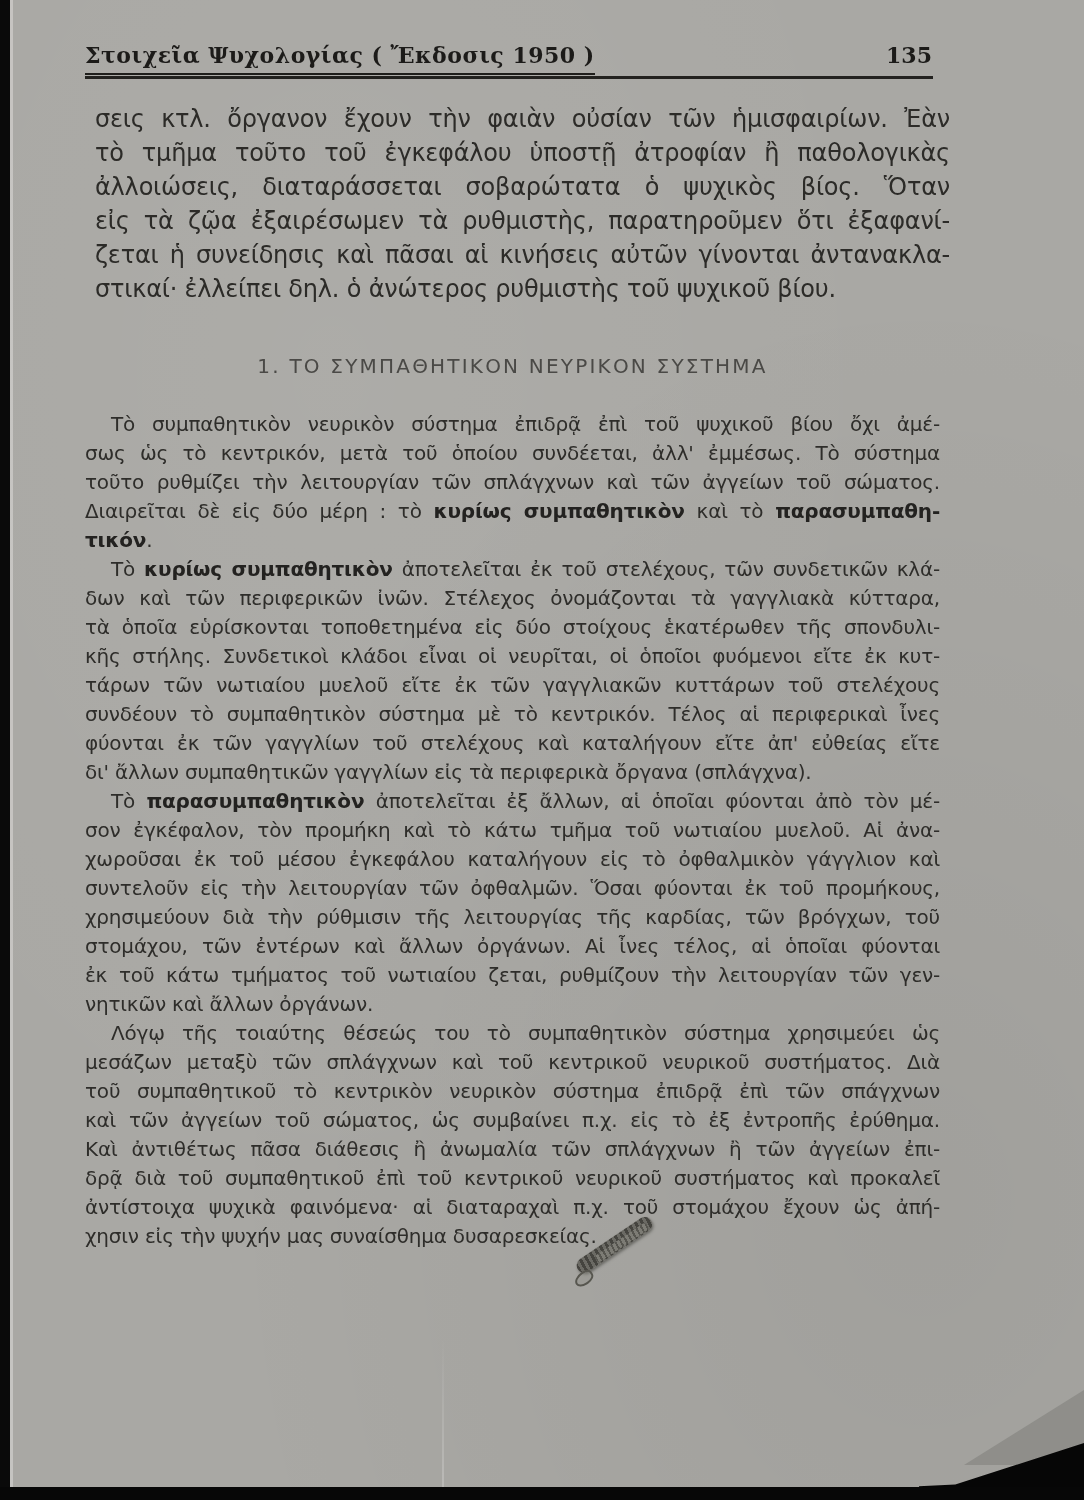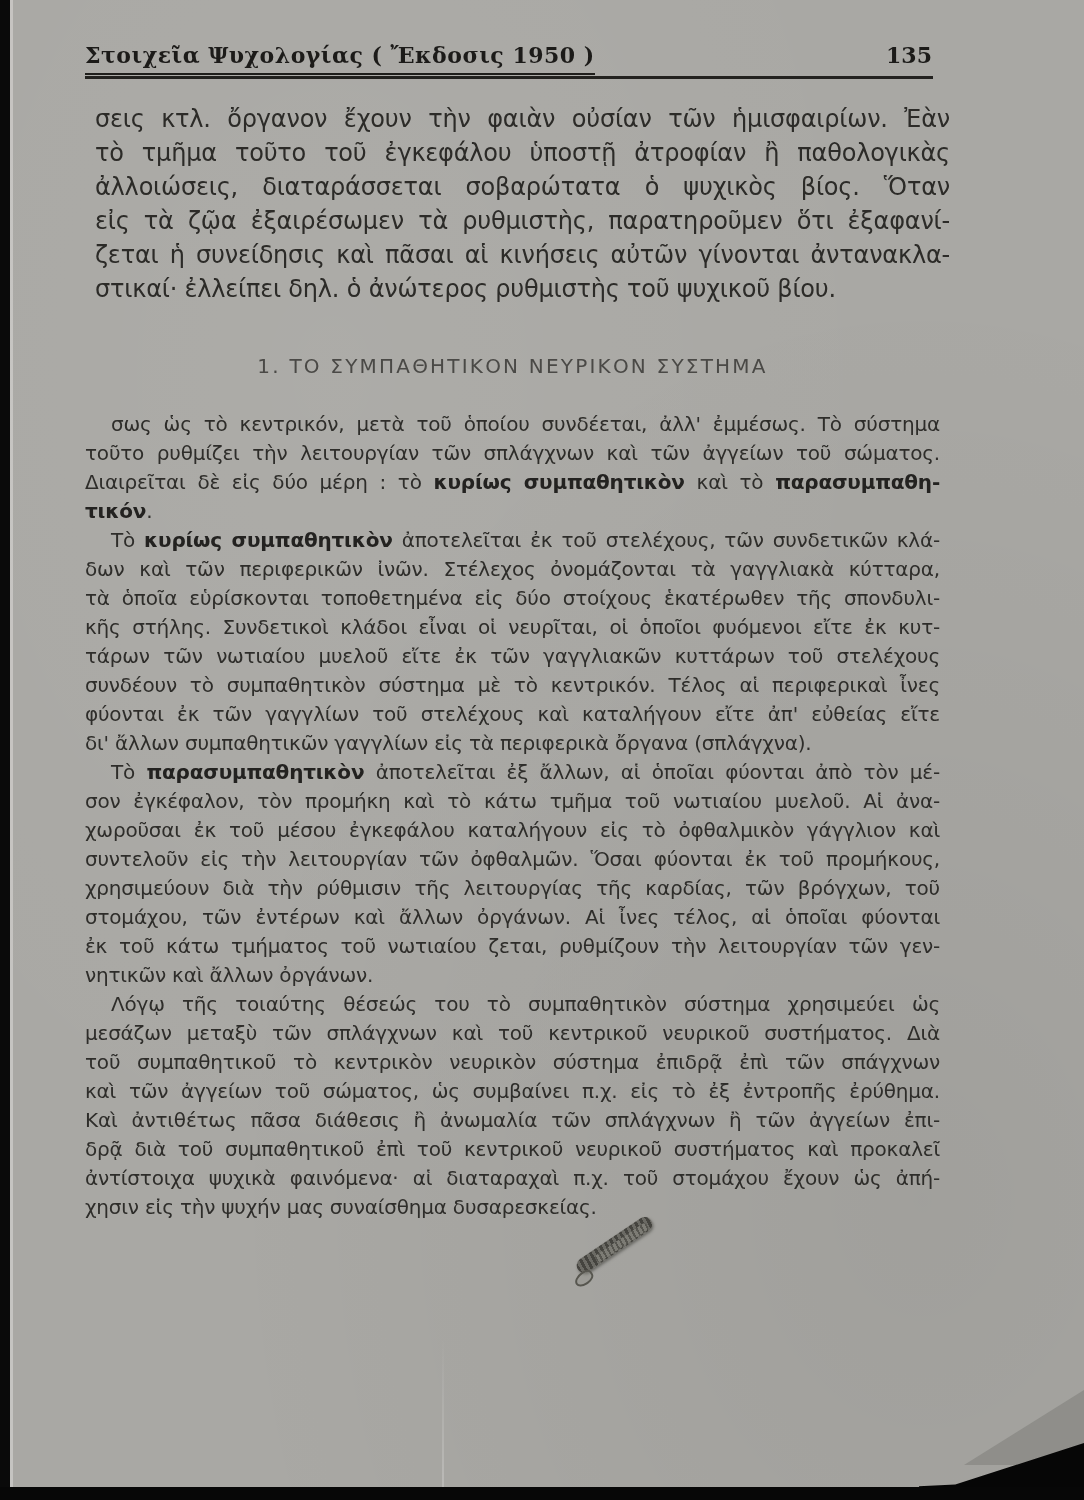--- a/index.html
+++ b/index.html
@@ -114,20 +114,21 @@
         <div class="line"><span>ἀλλοιώσεις, διαταράσσεται σοβαρώτατα ὁ ψυχικὸς βίος. Ὅταν</span></div>
         <div class="line"><span>εἰς τὰ ζῷα ἐξαιρέσωμεν τὰ ρυθμιστὴς, παρατηροῦμεν ὅτι ἐξαφανί-</span></div>
         <div class="line"><span>ζεται ἡ συνείδησις καὶ πᾶσαι αἱ κινήσεις αὐτῶν γίνονται ἀντανακλα-</span></div>
         <div class="line"><span>στικαί· ἐλλείπει δηλ. ὁ ἀνώτερος ρυθμιστὴς τοῦ ψυχικοῦ βίου.</span></div>
       </div>
 
     <div class="heading">1. ΤΟ ΣΥΜΠΑΘΗΤΙΚΟΝ ΝΕΥΡΙΚΟΝ ΣΥΣΤΗΜΑ</div>
 
     <div class="body-block">
       <div class="para">
+          <div class="line"><span>Τὸ συμπαθητικὸν νευρικὸν σύστημα ἐπιδρᾷ ἐπὶ τοῦ ψυχικοῦ βίου ὄχι ἀμέ-</span></div>
           <div class="line"><span>σως ὡς τὸ κεντρικόν, μετὰ τοῦ ὁποίου συνδέεται, ἀλλ' ἐμμέσως. Τὸ σύστημα</span></div>
           <div class="line"><span>τοῦτο ρυθμίζει τὴν λειτουργίαν τῶν σπλάγχνων καὶ τῶν ἀγγείων τοῦ σώματος.</span></div>
           <div class="line"><span>Διαιρεῖται δὲ εἰς δύο μέρη : τὸ </span><span class="b">κυρίως συμπαθητικὸν</span><span> καὶ τὸ </span><span class="b">παρασυμπαθη-</span></div>
           <div class="line"><span class="b">τικόν</span><span>.</span></div>
         </div>
       <div class="para">
           <div class="line"><span>Τὸ </span><span class="b">κυρίως συμπαθητικὸν</span><span> ἀποτελεῖται ἐκ τοῦ στελέχους, τῶν συνδετικῶν κλά-</span></div>
           <div class="line"><span>δων καὶ τῶν περιφερικῶν ἰνῶν. Στέλεχος ὀνομάζονται τὰ γαγγλιακὰ κύτταρα,</span></div>
           <div class="line"><span>τὰ ὁποῖα εὑρίσκονται τοποθετημένα εἰς δύο στοίχους ἑκατέρωθεν τῆς σπονδυλι-</span></div>
           <div class="line"><span>κῆς στήλης. Συνδετικοὶ κλάδοι εἶναι οἱ νευρῖται, οἱ ὁποῖοι φυόμενοι εἴτε ἐκ κυτ-</span></div>

